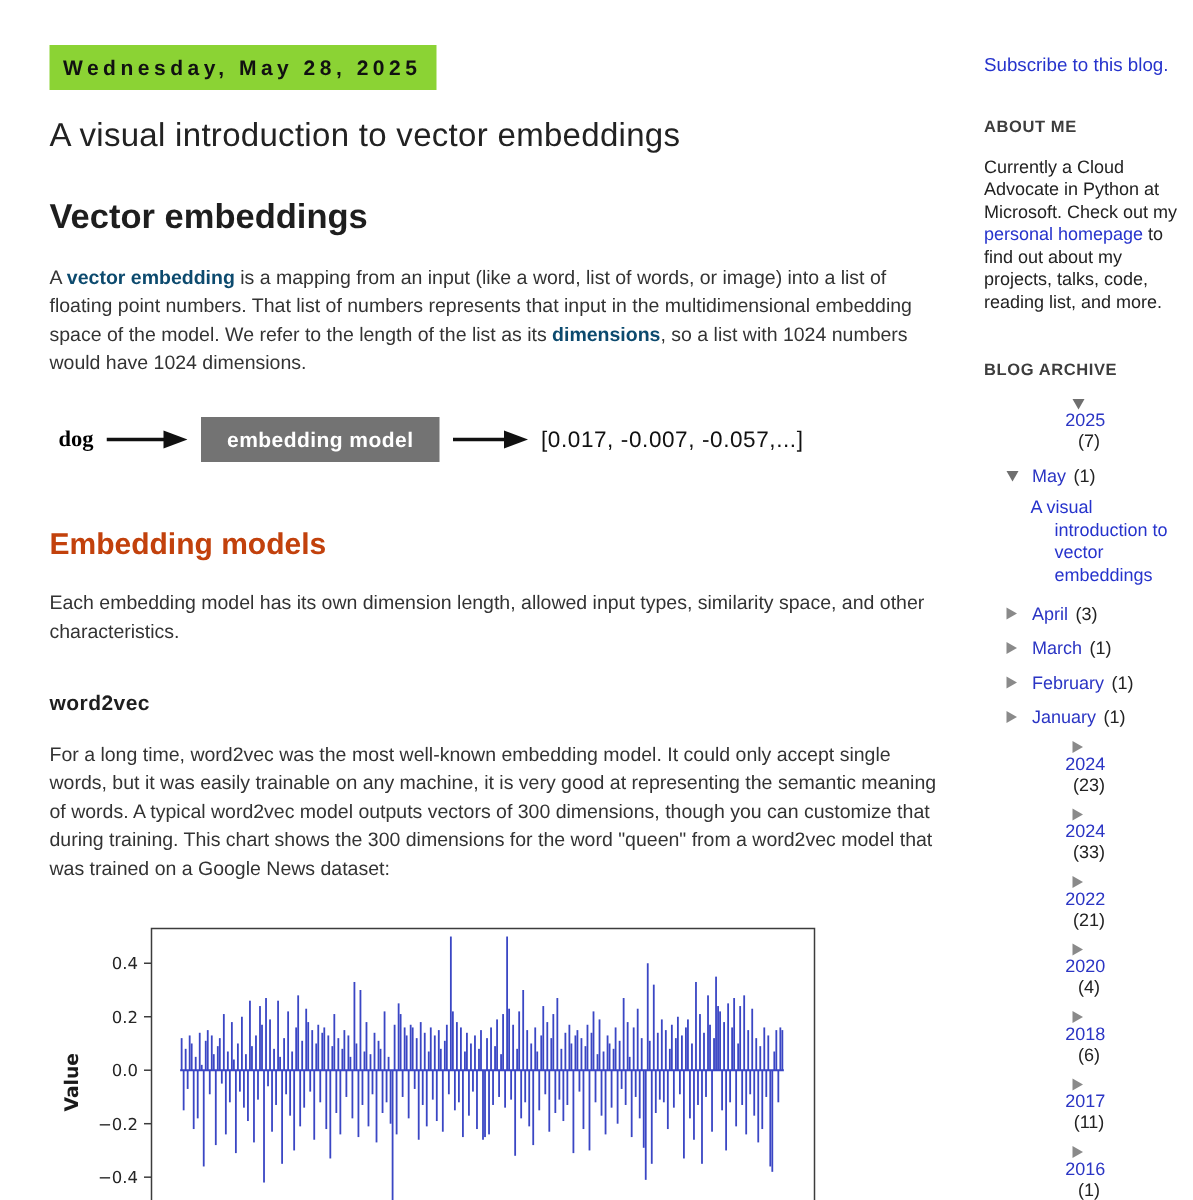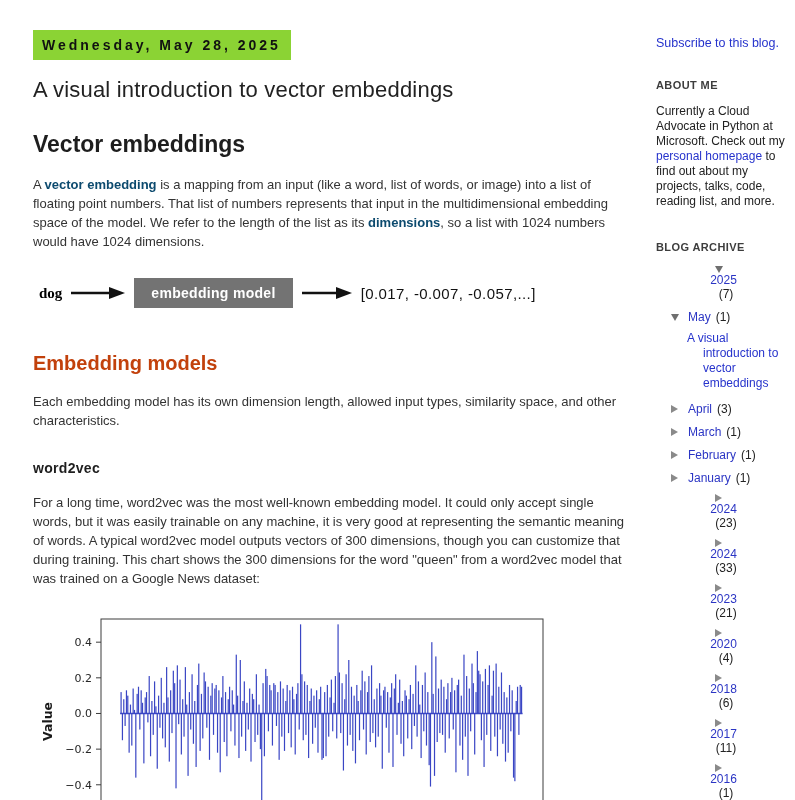--- a/index.html
+++ b/index.html
@@ -466,21 +466,21 @@
           <a href="#" class="arc-link">2024</a>
           <span class="arc-count">(23)</span>
         </div>
         <div class="arc-row lvl0">
           <span class="tri-right"></span>
           <a href="#" class="arc-link">2024</a>
           <span class="arc-count">(33)</span>
         </div>
         <div class="arc-row lvl0">
           <span class="tri-right"></span>
-          <a href="#" class="arc-link">2023</a>
+          <a href="#" class="arc-link">2022</a>
           <span class="arc-count">(21)</span>
         </div>
         <div class="arc-row lvl0">
           <span class="tri-right"></span>
           <a href="#" class="arc-link">2020</a>
           <span class="arc-count">(4)</span>
         </div>
         <div class="arc-row lvl0">
           <span class="tri-right"></span>
           <a href="#" class="arc-link">2018</a>

